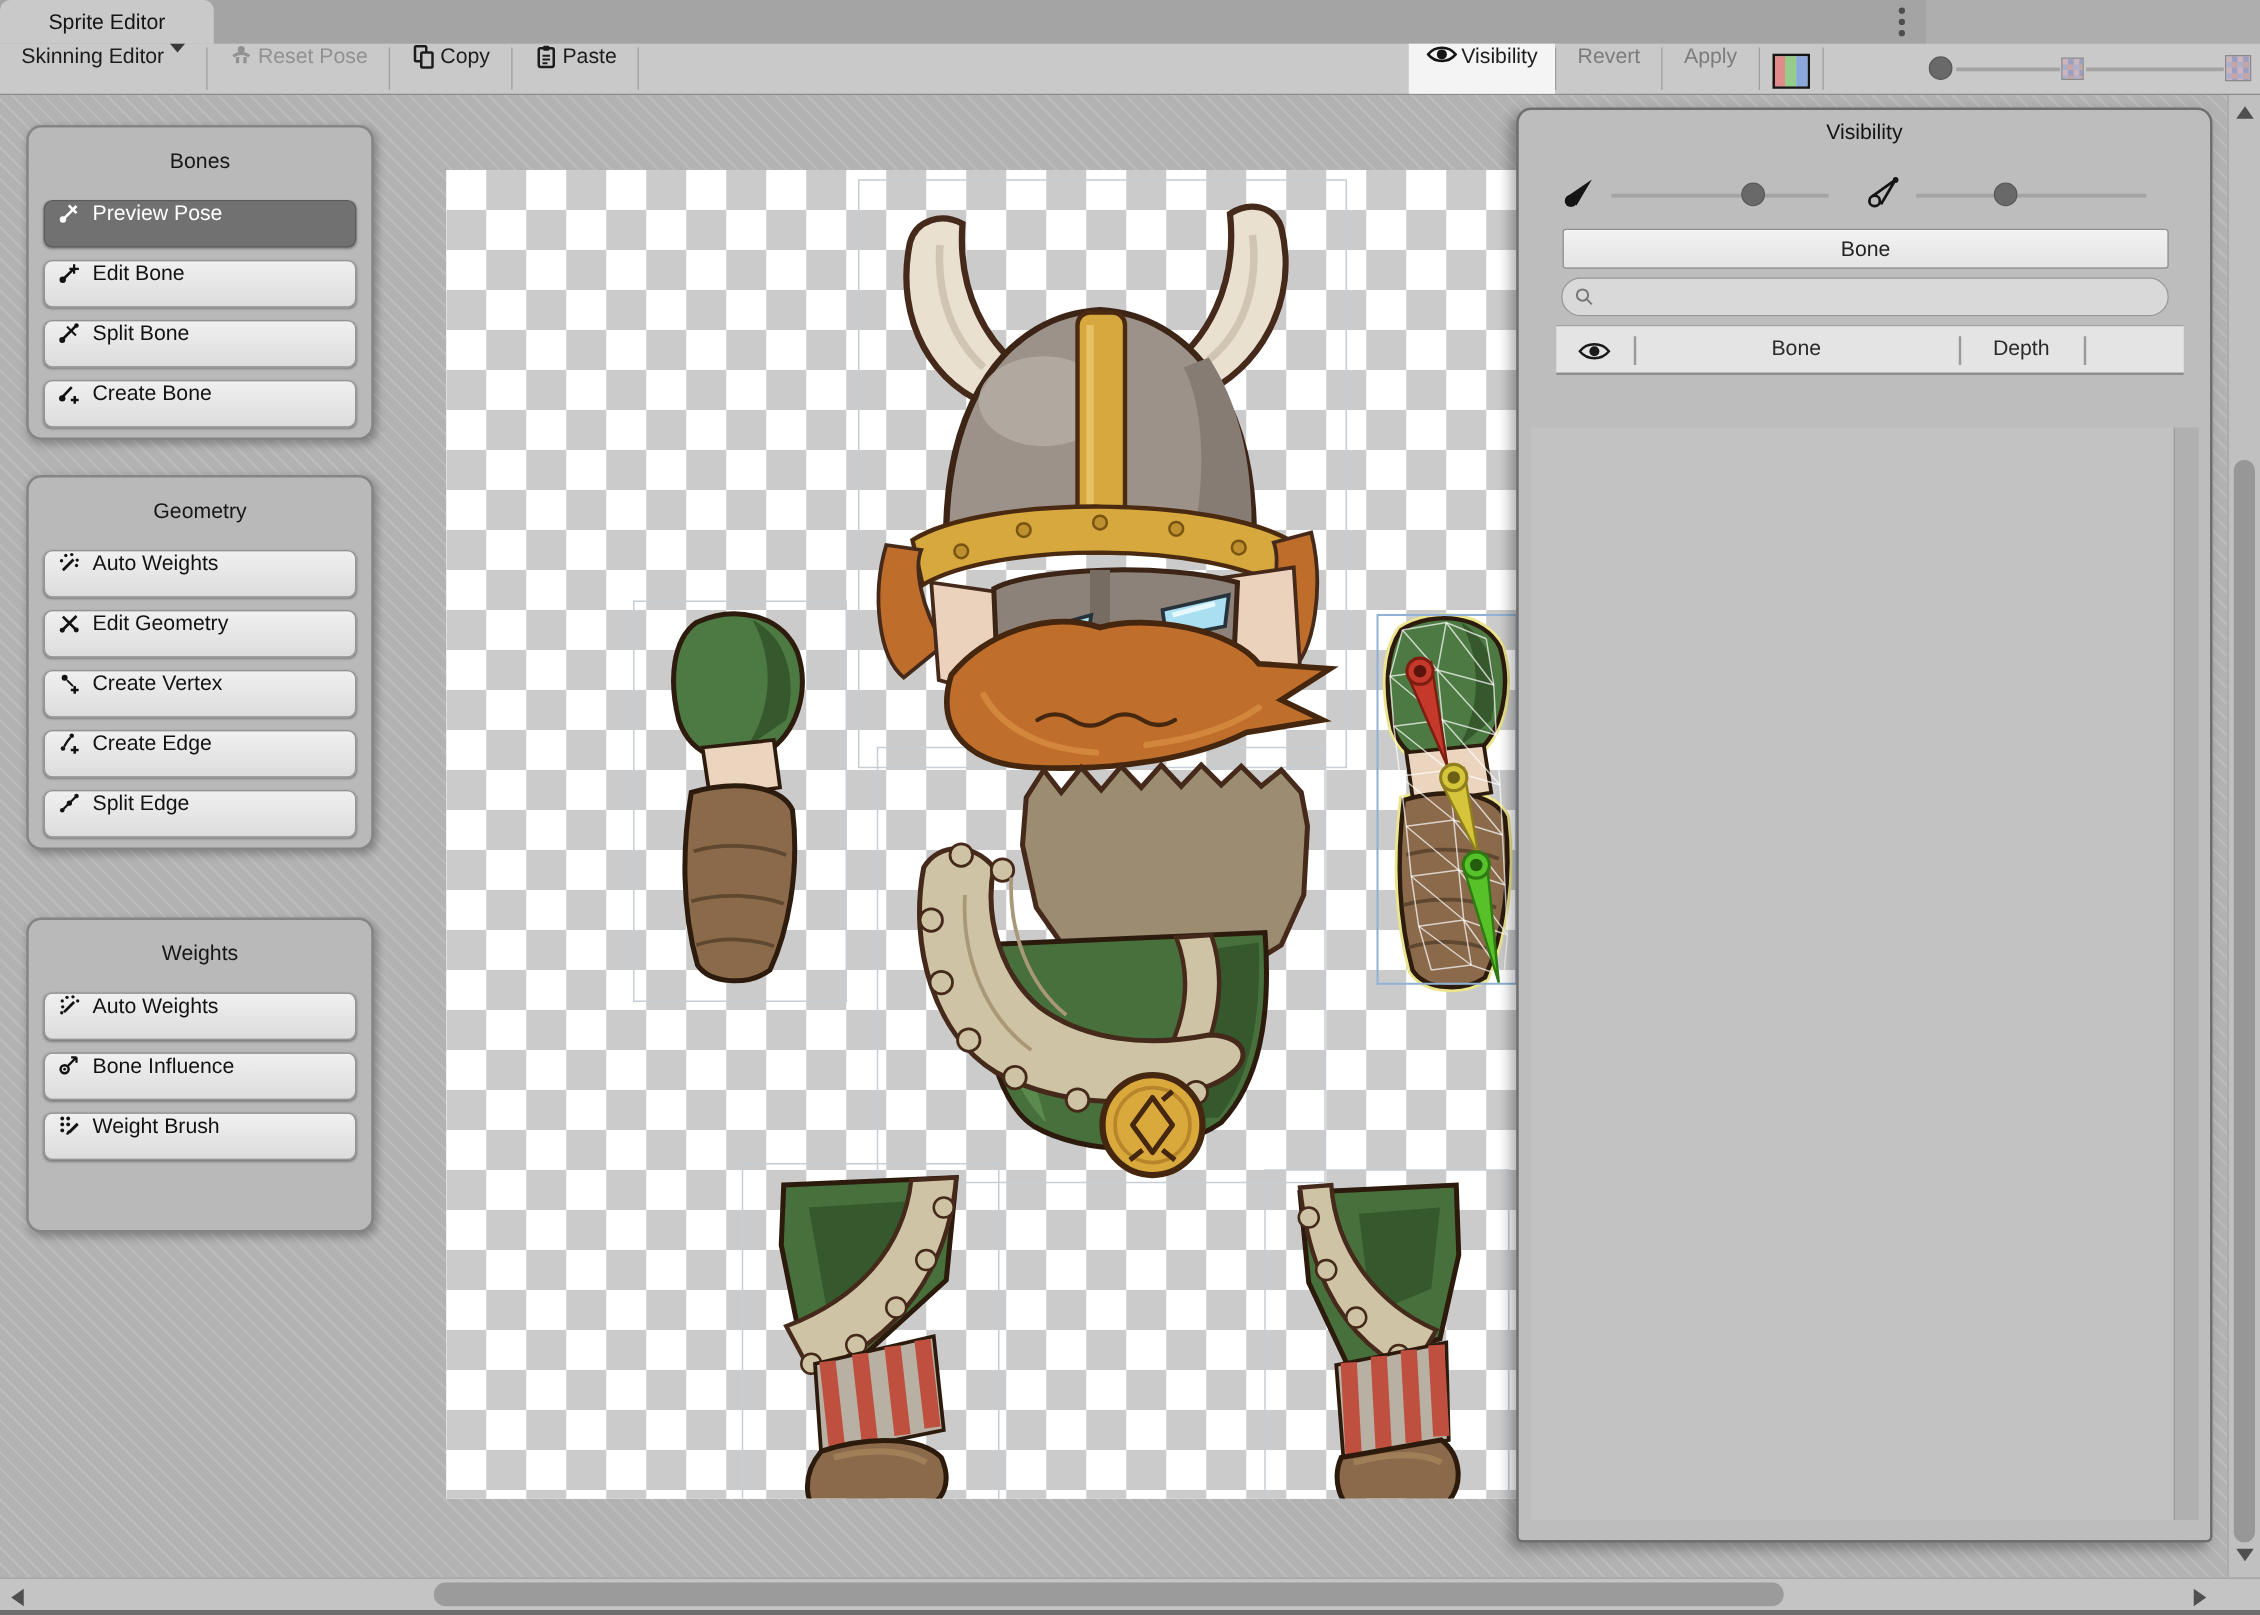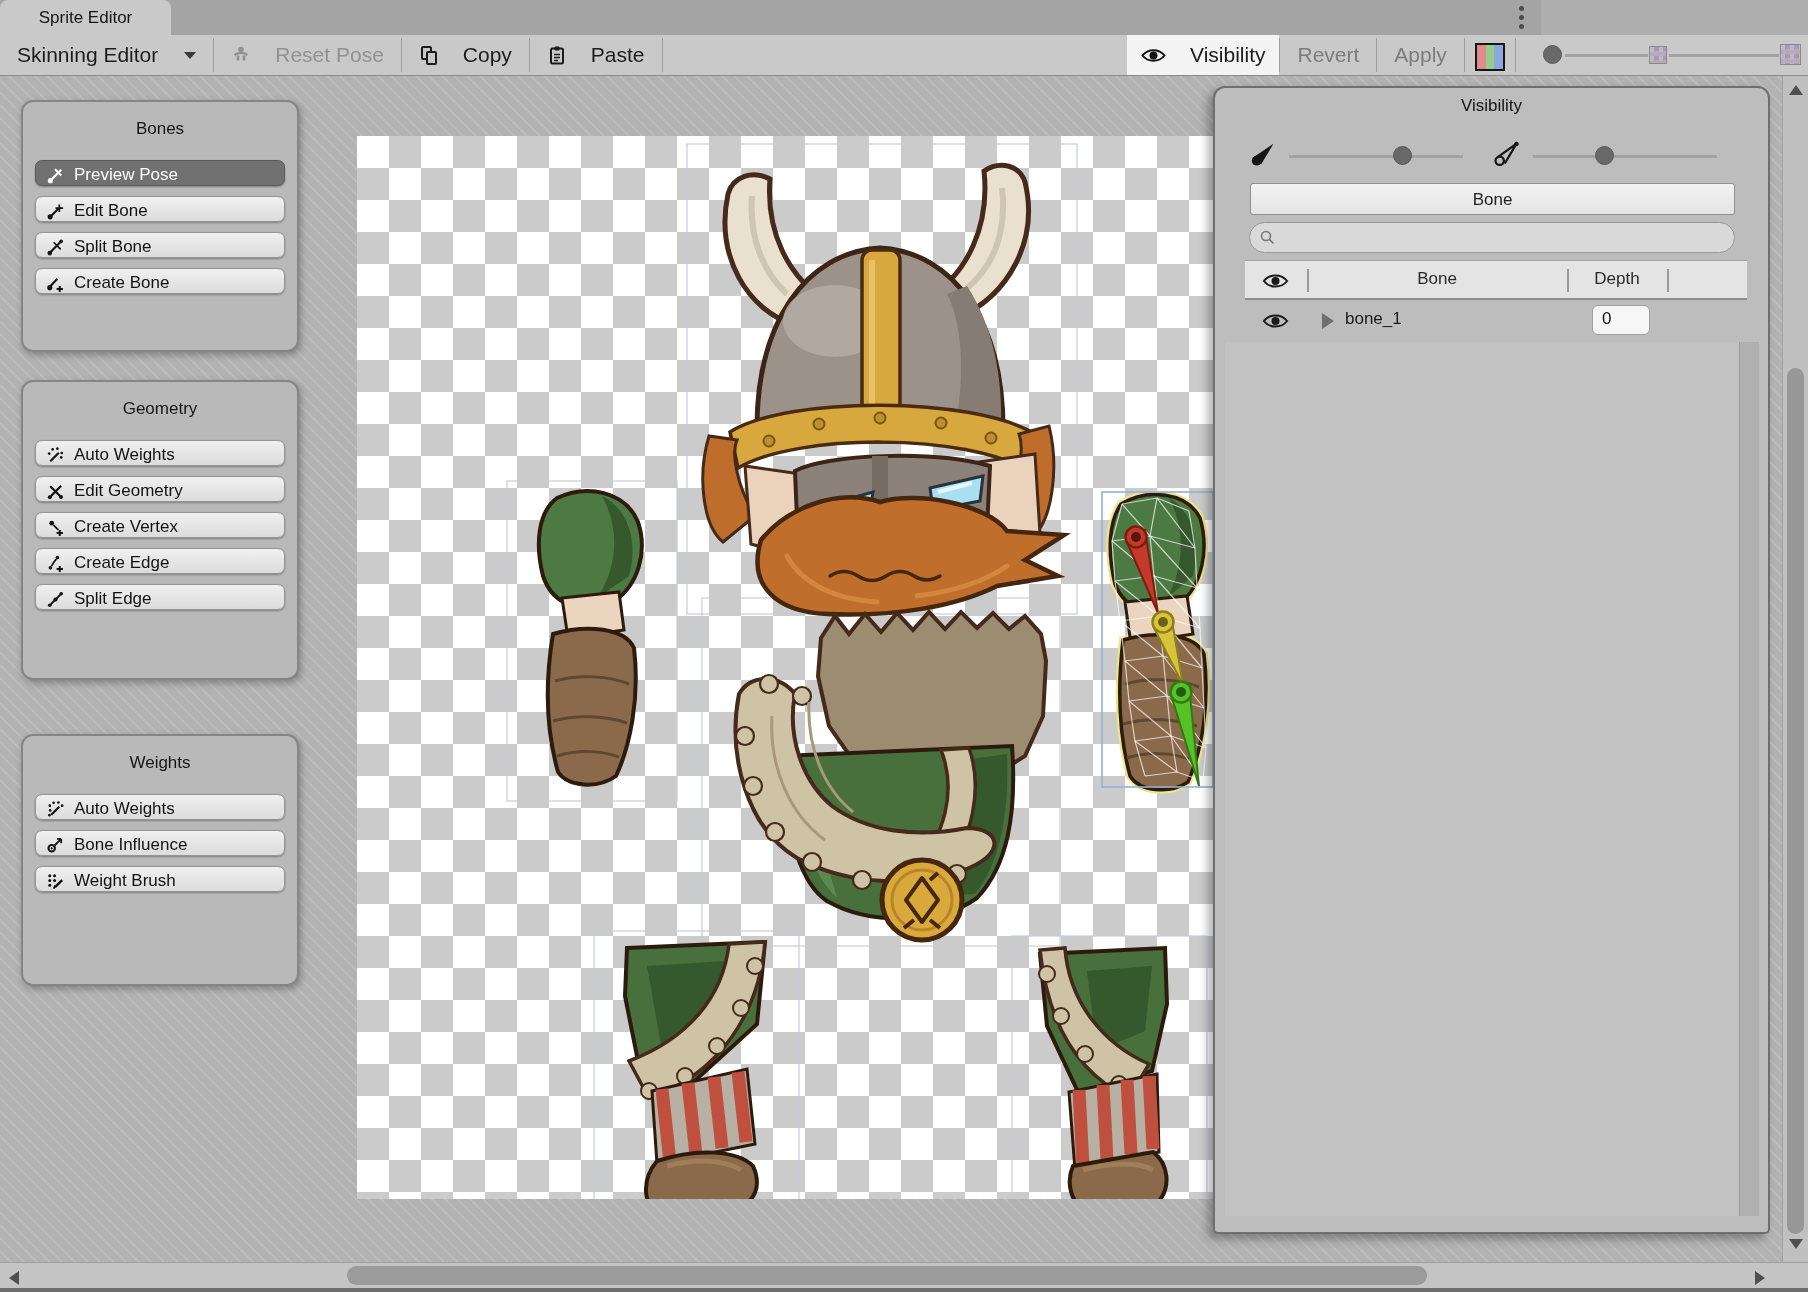--- a/index.html
+++ b/index.html
@@ -5,41 +5,41 @@
   html,body{margin:0;padding:0}
   .root{position:relative;width:1808px;height:1292px;background:#aeaeae;font-family:"Liberation Sans",sans-serif;overflow:hidden;-webkit-font-smoothing:antialiased}
   .abs{position:absolute}
   
   .tabstrip{position:absolute;left:0;top:0;width:1541px;height:35px;background:#a4a4a4}
   .tab{position:absolute;left:0;top:0;width:171px;height:35px;background:#c9c9c9;border-radius:8px 8px 0 0;text-align:center;line-height:36px;font-size:17px;color:#141414}
   .win-dots{position:absolute;right:16px;top:6px;width:6px}
   .win-dots i{display:block;width:5px;height:5px;border-radius:50%;background:#4d4d4d;margin-bottom:4px}
   
   .toolbar{position:absolute;left:0;top:35px;width:1808px;height:40px;background:#c9c9c9;border-bottom:1px solid #8c8c8c;display:flex}
-  .tbtn{display:flex;align-items:center;gap:24px;padding:0 17px;font-size:21px;color:#1c1c1c;height:40px;box-sizing:border-box}
+  .tbtn{display:flex;align-items:flex-start;gap:3px;padding:0 17px;font-size:17px;color:#1c1c1c;height:40px;box-sizing:border-box}
   .tbtn.disabled{color:#919191}
   .tsep{width:1px;background:#9f9f9f;margin:3px 0;height:34px}
   .caret{width:0;height:0;border-left:6px solid transparent;border-right:6px solid transparent;border-top:7px solid #3a3a3a;margin-left:2px}
   .tb-right{position:absolute;left:1127px;top:35px;height:40px;display:flex}
   .tbtn.active{background:#f4f4f4;padding:0 14px}
   .tbtn.gray{color:#7c7c7c}
   .swatch{width:26px;height:24px;margin:8px 10px 0 10px;border:2px solid #151515;display:flex}
   .swatch i{flex:1}
   .opacity-slider{position:absolute;left:1533px;top:35px;width:275px;height:40px}
   .track{position:absolute;height:3px;background:#a3a3a3;top:19px}
   .knob{position:absolute;width:19px;height:19px;border-radius:50%;background:#696969;border:1px solid #585858;box-sizing:border-box;top:10px}
   .chk{position:absolute;background-image:conic-gradient(#9aa0c4 25%,#c8a4a4 0 50%,#aab0cc 0 75%,#ccb4bc 0);background-size:9px 9px;border:1px solid #8a8a8a;box-sizing:border-box}
   
   .hatch{position:absolute;left:0;top:76px;width:1808px;height:1186px;background:repeating-linear-gradient(45deg,#b2b2b2 0 7px,#bbbbbb 7px 9px)}
   .canvas{position:absolute;left:357px;top:136px;width:856px;height:1063px;background-color:#fff;background-image:conic-gradient(#cbcbcb 25%,#ffffff 0 50%,#cbcbcb 0 75%,#ffffff 0);background-size:64px 64px;overflow:hidden}
   .canvas svg{position:absolute;left:0;top:0}
   
   .side-panel{position:absolute;left:21px;width:278px;background:#b9b9b9;border:2px solid #858585;border-radius:12px;box-sizing:border-box;box-shadow:2px 3px 7px rgba(0,0,0,.28)}
   .side-panel h3{margin:12px 0 0;height:30px;line-height:30px;text-align:center;font-size:17px;font-weight:400;color:#161616}
-  .pbtn{height:26px;margin:10px 12px 0;border-radius:7px;background:linear-gradient(#f0f0f0,#dcdcdc);border:1px solid #949494;box-shadow:0 1px 2px rgba(0,0,0,.32);display:flex;align-items:flex-end;gap:9px;padding:0 10px;font-size:17px;color:#121212;box-sizing:border-box}
+  .pbtn{height:38px;margin:10px 12px 0;border-radius:7px;background:linear-gradient(#f0f0f0,#dcdcdc);border:1px solid #949494;box-shadow:0 1px 2px rgba(0,0,0,.32);display:flex;align-items:flex-start;gap:9px;padding:0 10px;font-size:17px;color:#121212;box-sizing:border-box}
   .pbtn:first-of-type{margin-top:16px}
   .pbtn.selected{background:#717171;border-color:#5c5c5c;color:#fff}
   .pbtn svg{flex:none}
   
   .vis-panel{position:absolute;left:1213px;top:86px;width:557px;height:1148px;background:#bdbdbd;border:2px solid #6f6f6f;border-radius:12px 12px 5px 5px;box-sizing:border-box;box-shadow:-5px 5px 10px rgba(0,0,0,.3)}
   .vis-title{margin-top:8px;text-align:center;font-size:17px;color:#141414}
   .vbone-btn{position:absolute;left:35px;top:95px;width:485px;height:32px;background:linear-gradient(#f2f2f2,#e4e4e4);border:1px solid #8f8f8f;border-radius:3px;text-align:center;line-height:32px;font-size:17px;color:#232323;box-sizing:border-box}
   .vsearch{position:absolute;left:34px;top:134px;width:486px;height:31px;border-radius:16px;background:#d9d9d9;border:1px solid #979797;box-sizing:border-box;padding:0 10px 0 32px;font-size:16px;color:#333;outline:none;font-family:"Liberation Sans",sans-serif}
   .vheader{position:absolute;left:30px;top:172px;width:502px;height:40px;background:#e4e4e4;border-top:1px solid #a5a5a5;border-bottom:2px solid #8d8d8d;box-sizing:border-box;font-size:17px;color:#2a2a2a}
   .vheader .colsep{position:absolute;top:8px;width:2px;height:23px;background:#9a9a9a}
@@ -444,29 +444,20 @@
           <path d="M1.5 8.5 C7 1.5 18 1.5 23.5 8.5 C18 15.5 7 15.5 1.5 8.5 Z" fill="none" stroke="#1a1a1a" stroke-width="1.8"></path>
           <circle cx="12.5" cy="8.5" r="3.8" fill="#1a1a1a"></circle>
         </svg>
       <div class="colsep" style="left:62px"></div>
       <div class="collabel" style="left:62px;width:260px">Bone</div>
       <div class="colsep" style="left:322px"></div>
       <div class="collabel" style="left:322px;width:100px">Depth</div>
       <div class="colsep" style="left:422px"></div>
     </div>
 
-    <div class="vrow">
-      <svg class="abs" style="left:17px;top:12px" width="27" height="18" viewBox="0 0 25 17">
-          <path d="M1.5 8.5 C7 1.5 18 1.5 23.5 8.5 C18 15.5 7 15.5 1.5 8.5 Z" fill="none" stroke="#1a1a1a" stroke-width="1.8"></path>
-          <circle cx="12.5" cy="8.5" r="3.8" fill="#1a1a1a"></circle>
-        </svg>
-      <div class="tri-r abs" style="left:77px;top:13px"></div>
-      <div class="abs" style="left:100px;top:9px">bone_1</div>
-      <div class="depth-field">0</div>
-    </div>
 
     <div class="vcontent"></div>
     <div class="vgutter"></div>
   </div>
 
   <div class="vscroll">
     <svg class="arrow" style="left:5px;top:8px" width="16" height="12" viewBox="0 0 16 12">
         <path d="M8 1 L15 11 L1 11 Z" fill="#4f4f4f"></path>
       </svg>
     <div class="vthumb"></div>

